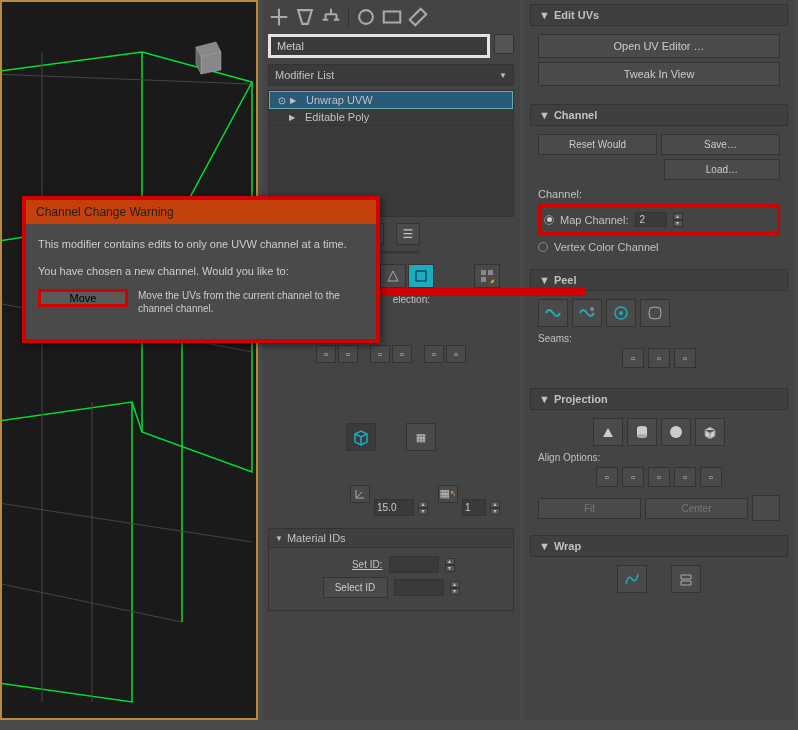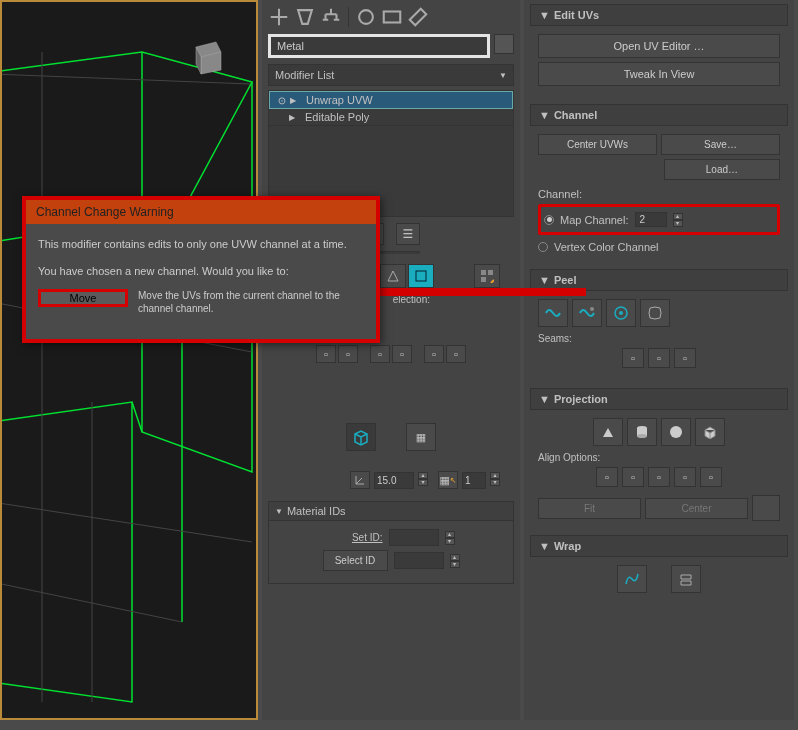--- a/index.html
+++ b/index.html
@@ -37,21 +37,21 @@
   
   .drag-bar { height: 3px; background: #3a3a3a; margin: 4px 100px; border-radius: 2px; border-top: 1px solid #333; }
   .panel-body { background: #444; padding: 6px 4px; }
   .icon-row { display: flex; gap: 2px; flex-wrap: wrap; margin-bottom: 6px; justify-content: flex-start; }
   .ui-icon { width: 26px; height: 24px; background: #4a4a4a; border: 1px solid #333; display: flex; align-items: center; justify-content: center; }
   .ui-icon.cyan { background: #1aacbf; }
   .ui-icon.small { width: 20px; height: 18px; }
   .sel-label { font-size: 10px; margin: 2px 0 6px 2px; }
   .spacer-row { display: flex; gap: 2px; margin-top: 20px; justify-content: center; }
   
-  .num-control { display: inline-flex; gap: 4px; }
+  .num-control { display: inline-flex; align-items: center; gap: 4px; margin-top: 28px; }
   .num-field { width: 40px; background: #3a3a3a; border: 1px solid #333; padding: 2px; color: #ccc; font-size: 10px; text-align: left; }
   .spinner { width: 10px; display: flex; flex-direction: column; }
   .spinner span { height: 7px; background: #555; border: 1px solid #333; font-size: 6px; line-height: 5px; text-align: center; }
   
   .rollout { margin: 0 6px 4px; }
   .rollout-hdr { display: flex; align-items: center; gap: 4px; background: #3f3f3f; padding: 3px 6px; border: 1px solid #333; font-size: 11px; }
   .rollout-hdr .caret { font-size: 8px; }
   .rollout-body { background: #444; padding: 8px; border: 1px solid #333; border-top: none; }
   .field-row { display: flex; align-items: center; gap: 6px; margin-bottom: 4px; justify-content: center; }
   .field-row label { width: 55px; text-align: right; font-size: 10px; text-decoration: underline; }
@@ -297,21 +297,21 @@
     <button class="wide-btn">Open UV Editor …</button>
     <button class="wide-btn">Tweak In View</button>
   </div>
 
   <div class="right-sec-hdr">
     <span class="caret">▼</span>
     <span>Channel</span>
   </div>
   <div class="right-sec-body">
     <div class="btn-row">
-      <button class="btn">Center UVWs</button>
+      <button class="btn">Reset Would</button>
       <button class="btn">Save…</button>
     </div>
     <div class="btn-row" style="margin-top:4px; justify-content:flex-end;">
       <button class="btn" style="flex:0 0 48%">Load…</button>
     </div>
     <div style="margin-top:8px; font-size:11px;">Channel:</div>
     <div class="highlight-box">
       <div class="radio-row">
         <span class="radio-dot on"></span>
         <span>Map Channel:</span>

